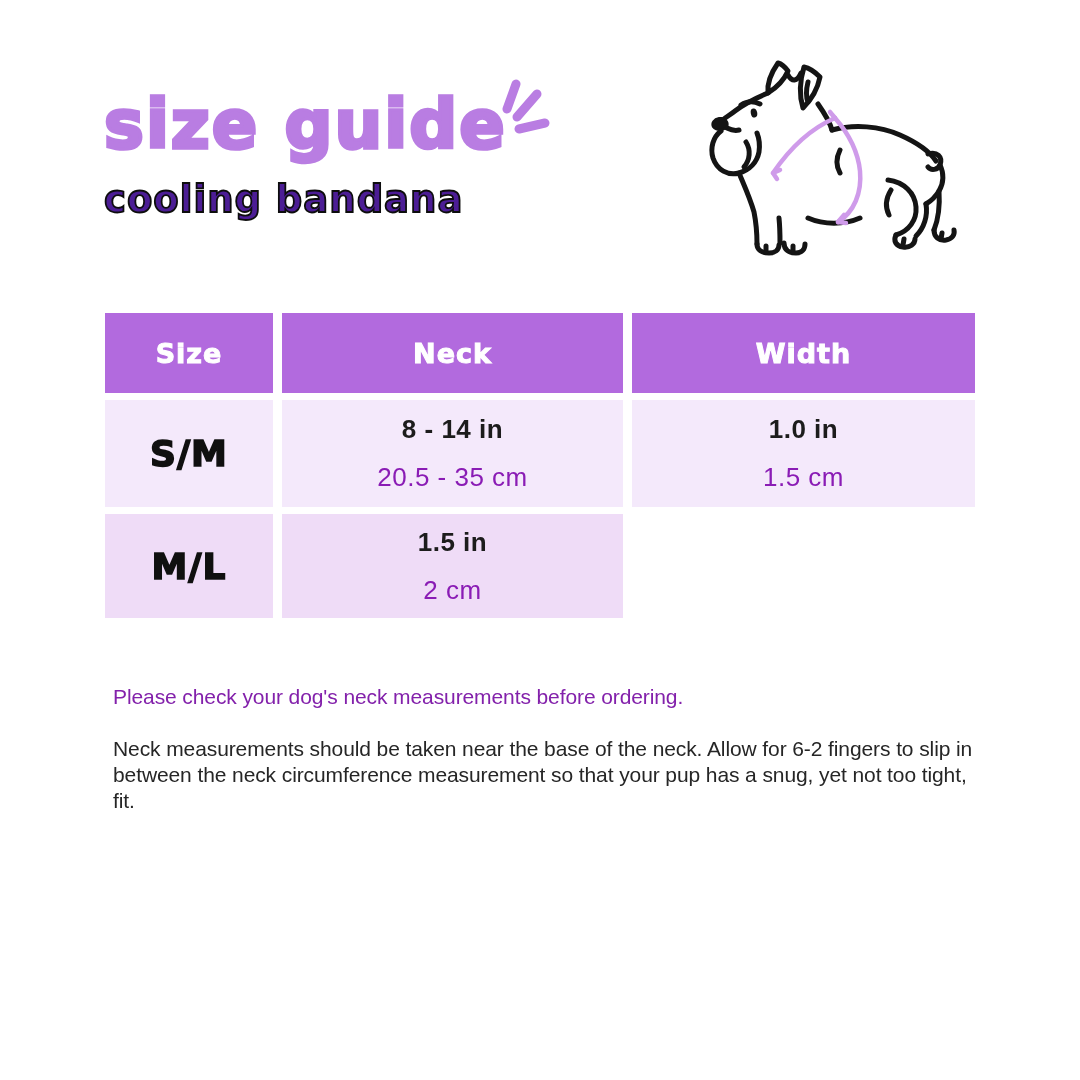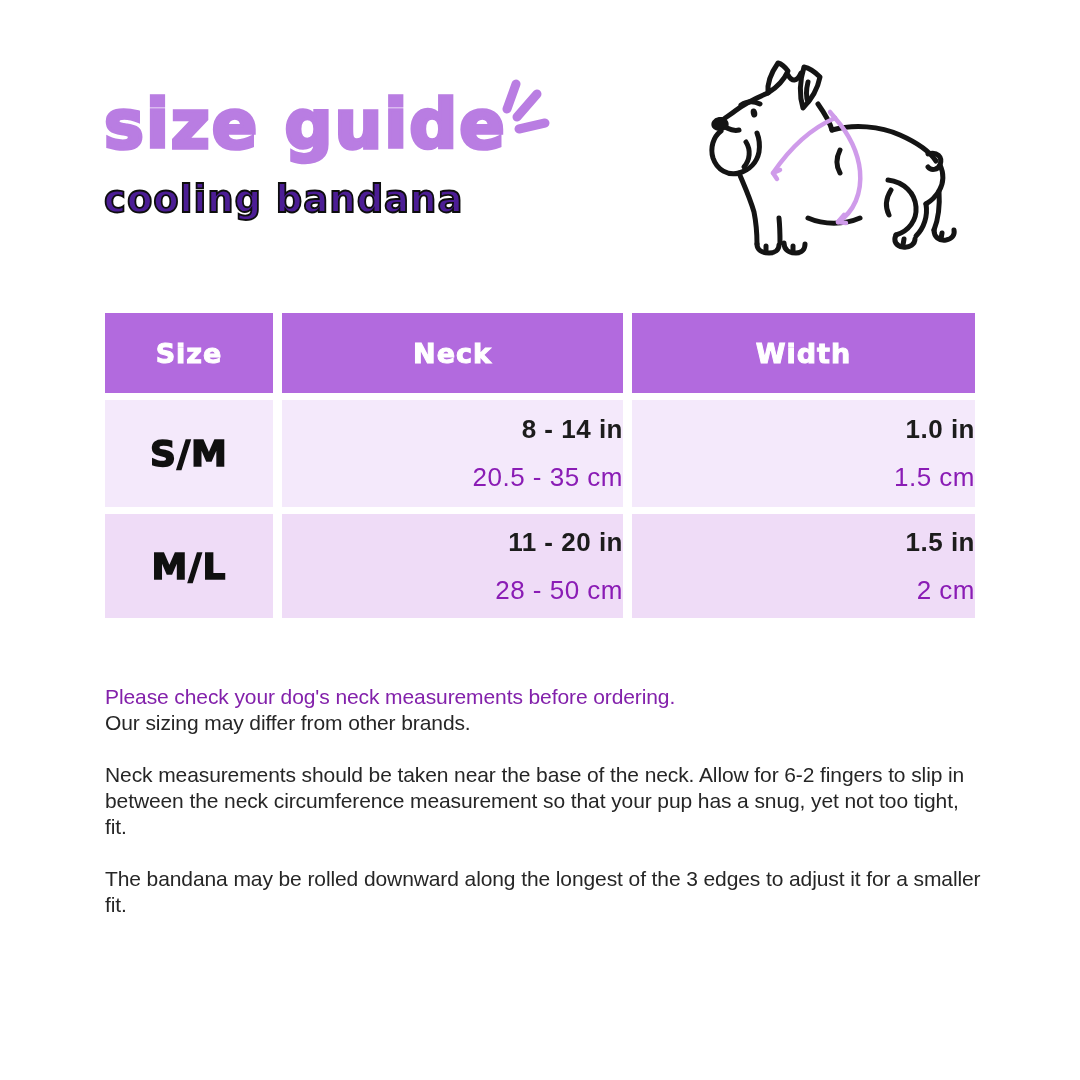--- a/index.html
+++ b/index.html
@@ -62,30 +62,30 @@
     letter-spacing:1px;
   }
   .row-a{background:var(--row1-bg);}
   .row-b{background:var(--row2-bg);}
   .size-label{
     font-family:"DejaVu Sans", sans-serif;
     font-size:36px;font-weight:800;color:#101010;
     -webkit-text-stroke:1.6px #101010;
     letter-spacing:1px;
   }
-  .val{gap:17px;align-items:flex-end;}
+  .val{gap:17px;}
   .val .in{
     font-size:26px;font-weight:600;color:#1c1c1c;letter-spacing:0.5px;
   }
   .val .cm{
     font-size:26px;font-weight:400;color:var(--accent);letter-spacing:0.5px;
   }
 
   
-  .notes{position:absolute;left:105px;top:684px;width:878px;
+  .notes{position:absolute;left:113px;top:684px;width:878px;
     font-size:21px;line-height:26px;color:var(--ink);letter-spacing:-0.1px;}
   .note-lead{color:var(--note-purple);}
   .notes p.gap{margin-top:26px;}
 </style>
 </head>
 <body>
 
 <div class="canvas">
 
   <div class="title-block">
@@ -175,29 +175,23 @@
       <span class="in">8 - 14 in</span>
       <span class="cm">20.5 - 35 cm</span>
     </div>
     <div class="cell row-a val">
       <span class="in">1.0 in</span>
       <span class="cm">1.5 cm</span>
     </div>
 
     <div class="cell row-b size-label">M/L</div>
     <div class="cell row-b val">
-      <span class="in">11 - 20 in</span>
-      <span class="cm">28 - 50 cm</span>
-    </div>
-    <div class="cell row-b val">
       <span class="in">1.5 in</span>
       <span class="cm">2 cm</span>
     </div>
   </div>
 
   <div class="notes">
     <p class="note-lead">Please check your dog's neck measurements before ordering.</p>
-    <p>Our sizing may differ from other brands.</p>
     <p class="gap">Neck measurements should be taken near the base of the neck. Allow for 6-2 fingers to slip in between the neck circumference measurement so that your pup has a snug, yet not too tight, fit.</p>
-    <p class="gap">The bandana may be rolled downward along the longest of the 3 edges to adjust it for a smaller fit.</p>
   </div>
 
 </div>
 
 </body></html>

